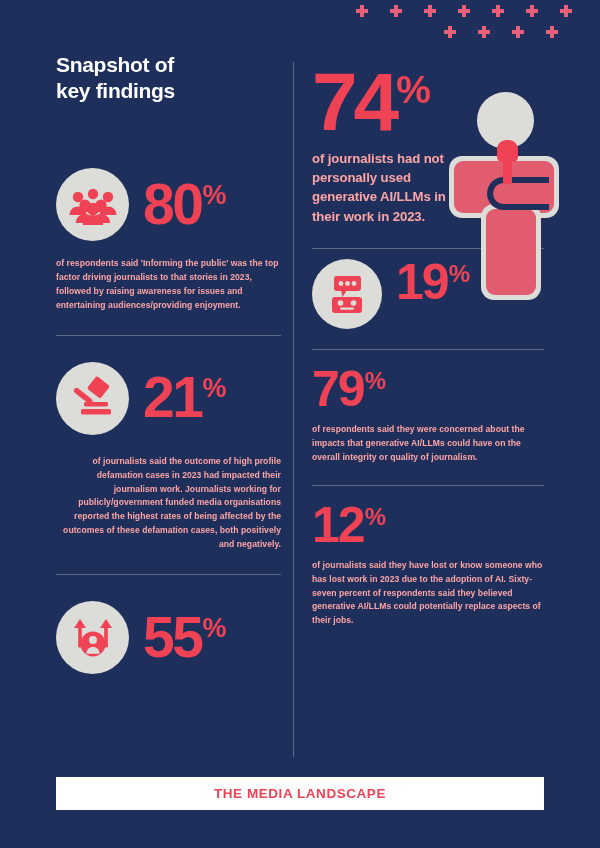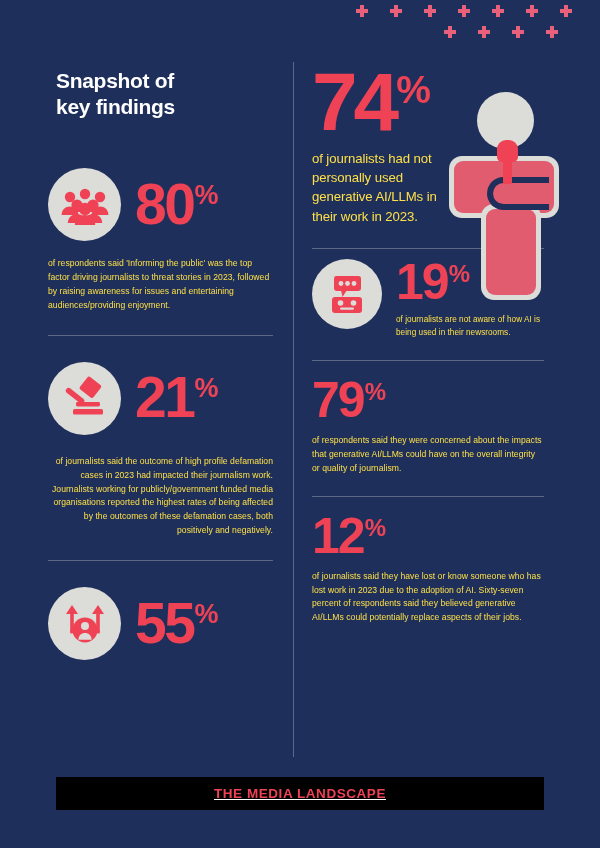--- a/index.html
+++ b/index.html
@@ -18,28 +18,28 @@
   #plus-field .plus-row.row-2 { top:26px; left:94px; gap:22px; }
   .plus-mark { width:12px; height:12px; position:relative; }
   .plus-mark::before, .plus-mark::after {
     content:""; position:absolute; background:#e8607a;
   }
   .plus-mark::before { left:4.2px; top:0; width:3.6px; height:12px; }
   .plus-mark::after  { top:4.2px; left:0; height:3.6px; width:12px; }
 
   
   #page-title {
-    position:absolute; left:56px; top:68px; width:230px;
+    position:absolute; left:56px; top:52px; width:230px;
     font-size:21px; font-weight:bold; line-height:1.22;
     letter-spacing:-0.3px; color:#ffffff; white-space:pre-line;
   }
 
   
   .col { position:absolute; }
-  #left-column  { left:48px;  top:168px; width:225px; }
+  #left-column  { left:56px;  top:168px; width:225px; }
   #right-column { left:312px; top:68px;  width:232px; }
 
   #column-divider {
     position:absolute; left:293px; top:62px; width:1px; height:695px;
     background:rgba(255,255,255,.28);
   }
 
   .rule {
     height:1px; background:rgba(255,255,255,.28);
     margin:0; width:100%;
@@ -61,22 +61,22 @@
     line-height:.84; letter-spacing:-2.5px;
     display:flex; align-items:flex-start;
   }
   .pct .sym { font-size:27px; letter-spacing:-1px; margin-top:3px; margin-left:1px; }
   .pct.xl { font-size:82px; letter-spacing:-4px; }
   .pct.xl .sym { font-size:39px; margin-top:6px; }
   .pct.md { font-size:50px; letter-spacing:-2px; }
   .pct.md .sym { font-size:24px; margin-top:3px; }
 
   .body-text {
-    font-size:8.6px; font-weight:normal; line-height:1.62;
-    color:#fde047; letter-spacing:.04px;
+    font-size:8.6px; font-weight:bold; line-height:1.62;
+    color:#fca5a5; letter-spacing:.04px;
   }
   .body-text.lg { font-size:13.2px; line-height:1.46; letter-spacing:-.1px; }
   .body-text.sm { font-size:8.2px; line-height:1.58; }
 
   
   #hero-74 { position:relative; }
   #hero-74 .pct { margin-bottom:12px; }
   #hero-74 .body-text { width:150px; }
 
   
@@ -118,21 +118,21 @@
     position:absolute; left:51px; top:48px; width:21px; height:22px;
     background:#ef4355; border-radius:9px 9px 5px 5px;
   }
 
   
   .ic { display:block; }
 
   
   #footer-banner {
     position:absolute; left:56px; bottom:38px; width:488px; height:33px;
-    background:#000000; display:flex; align-items:center; justify-content:center;text-decoration:underline;
+    background:#ffffff; display:flex; align-items:center; justify-content:center;
   }
   #footer-banner .label {
     font-size:13.5px; font-weight:bold; color:#ef4355; letter-spacing:.55px;
   }
 </style>
 </head>
 <body>
 
 <div id="plus-field">
   <div class="plus-row row-1">
@@ -177,21 +177,21 @@
             <circle cx="25" cy="24" r="6.2"></circle>
               <path d="M14.8 40c0-5.9 4.6-9.9 10.2-9.9S35.2 34.1 35.2 40z"></path>
           </g>
         </svg>
       </div>
       <div class="pct">
         <span>80</span>
           <span class="sym">%</span>
       </div>
     </div>
-    <p class="body-text" style="margin-top:16px;">of respondents said 'Informing the public' was the top factor driving journalists to threat stories in 2023, followed by raising awareness for issues and entertaining audiences/providing enjoyment.</p>
+    <p class="body-text" style="margin-top:16px;">of respondents said 'Informing the public' was the top factor driving journalists to that stories in 2023, followed by raising awareness for issues and entertaining audiences/providing enjoyment.</p>
   </div>
 
   <div class="rule" style="margin:22px 0 0 0;"></div>
 
   <div class="stat-block" style="margin-top:26px;text-align:right;">
     <div class="stat-head">
       <div class="icon-circle">
         <svg class="ic" width="46" height="44" viewBox="0 0 46 44" aria-hidden="true">
           <g fill="#ef4355">
             <rect x="20" y="3" width="17" height="16" rx="2.4" transform="rotate(38 28 11)"></rect>
@@ -279,21 +279,20 @@
               <circle cx="28.5" cy="31" r="2.8"></circle>
             <rect x="15" y="35.5" width="14" height="2.2" rx="1.1"></rect>
           </g>
         </svg>
       </div>
       <div style="padding-top:2px;">
         <div class="pct md">
           <span>19</span>
             <span class="sym">%</span>
         </div>
-        <p class="body-text sm" style="margin-top:11px;">of journalists are not aware of how AI is being used in their newsrooms.</p>
       </div>
     </div>
   </div>
 
   <div class="rule" style="margin:20px 0 0 0;"></div>
 
   <div class="stat-block" style="margin-top:18px;">
     <div class="pct md">
       <span>79</span>
         <span class="sym">%</span>

